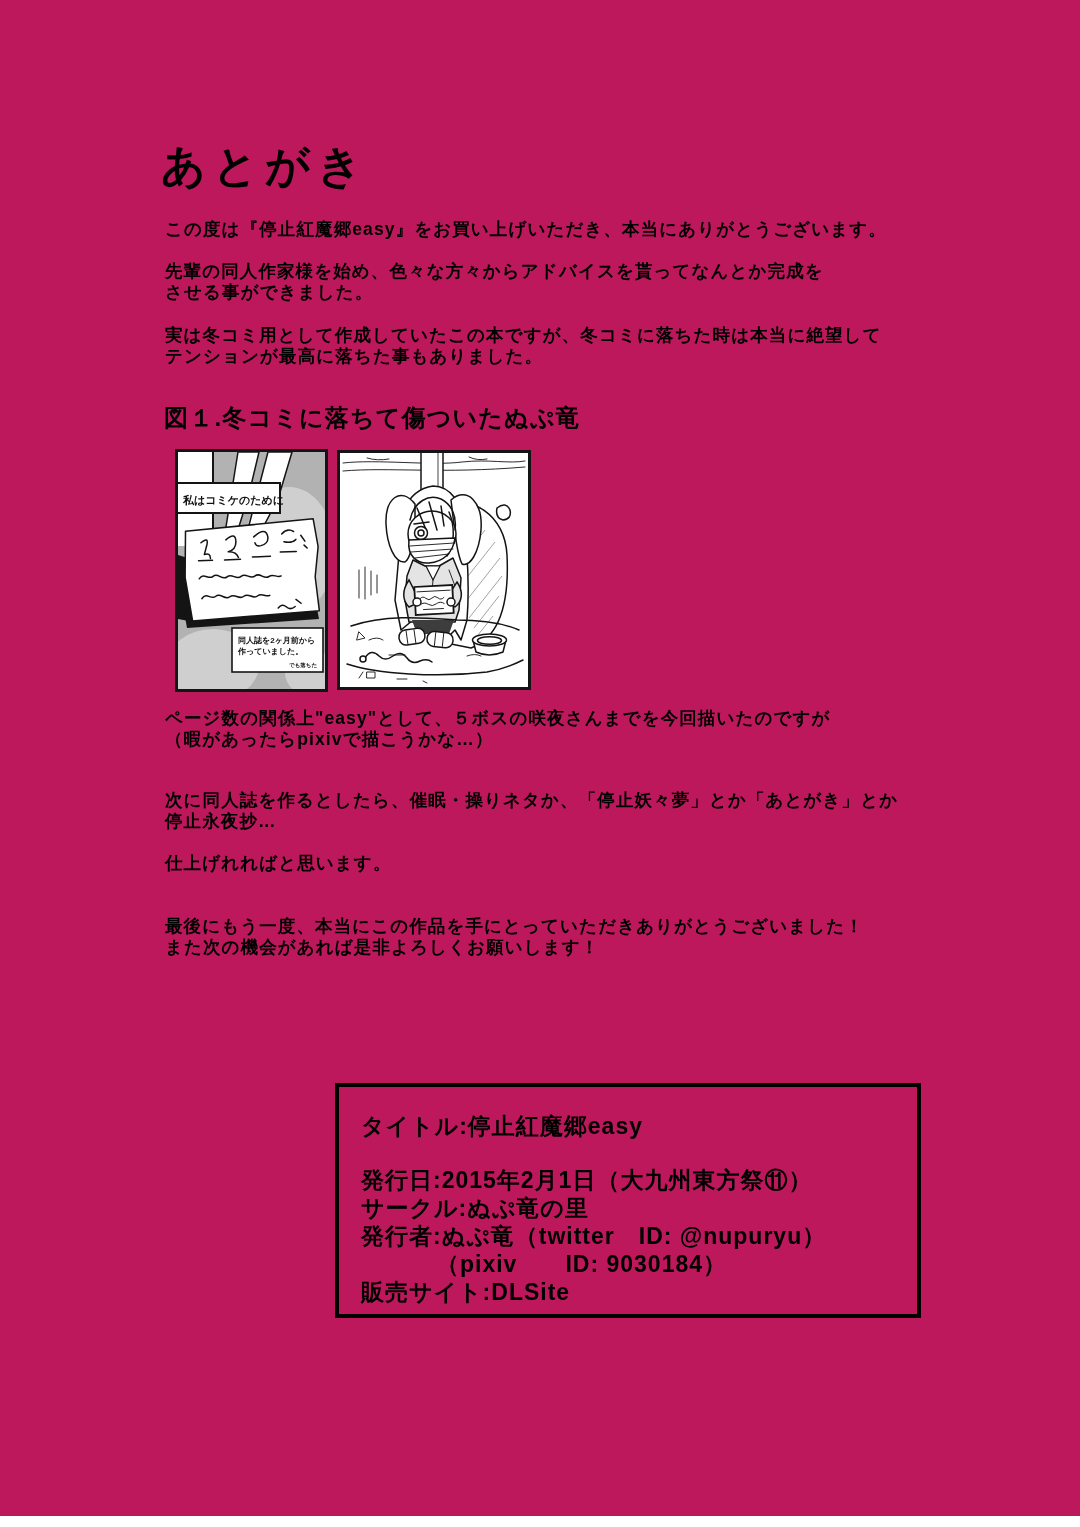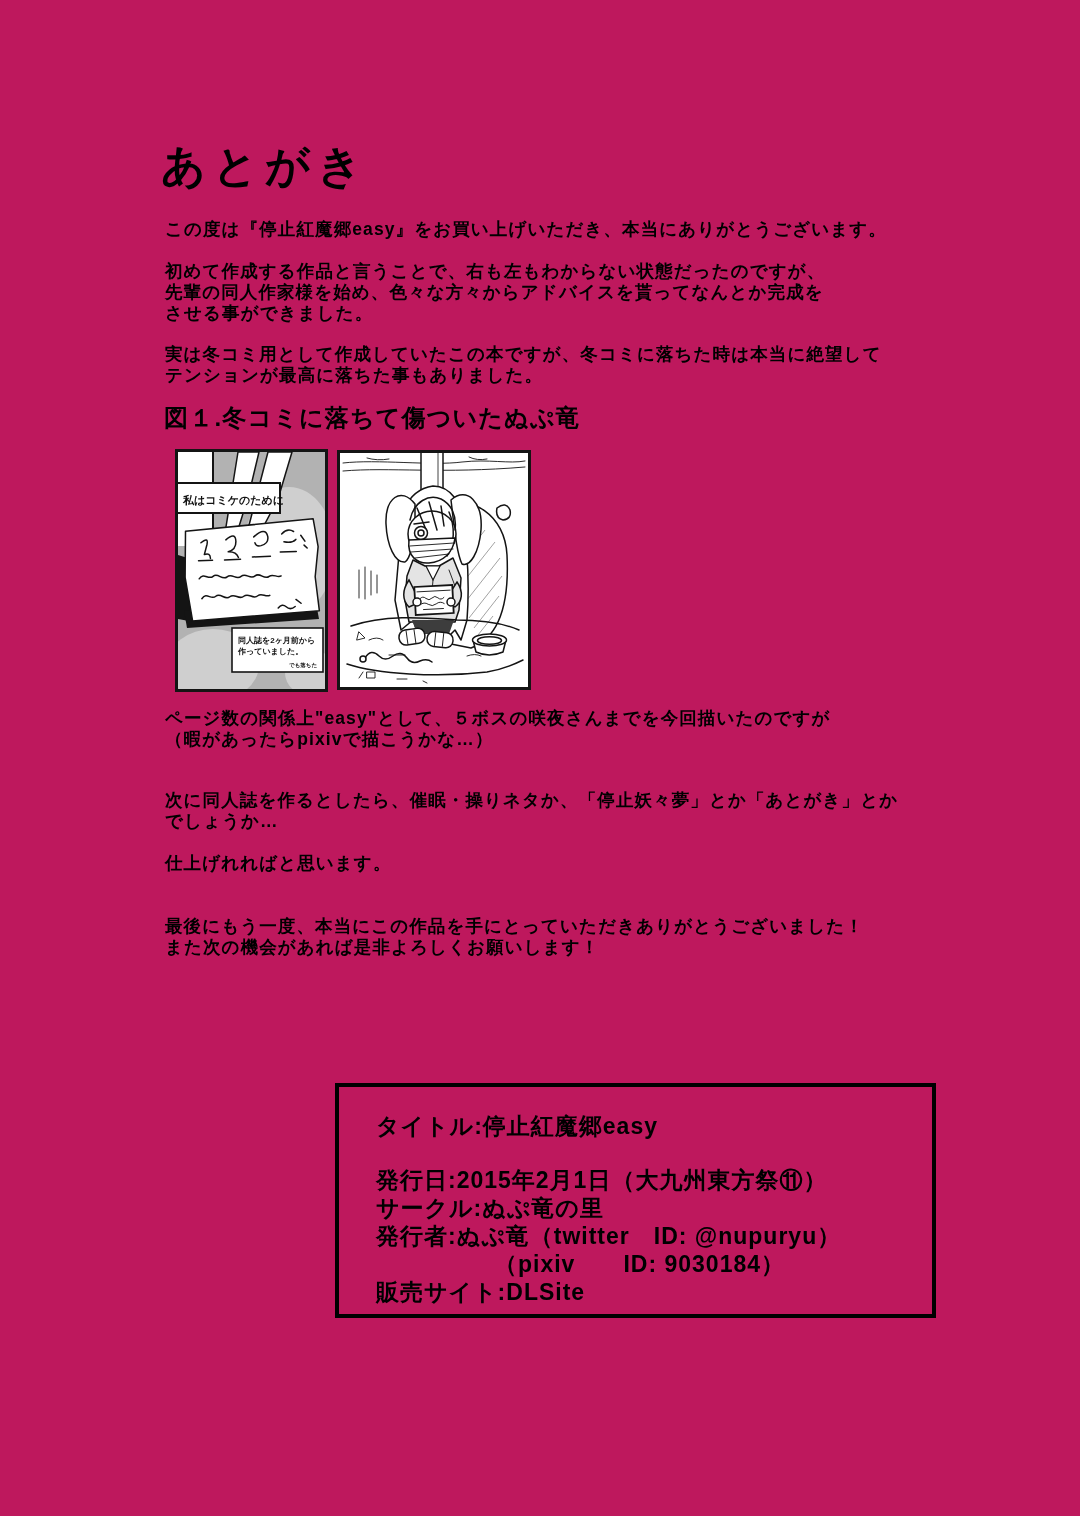--- a/index.html
+++ b/index.html
@@ -26,45 +26,44 @@
   .panel-svg { position:absolute; }
   #panel-left  { left:175px; top:449px; }
   #panel-right { left:337px; top:450px; }
   svg .ink  { fill:none; stroke:#141414; stroke-width:1.5; stroke-linecap:round; stroke-linejoin:round; }
   svg .ink2 { fill:#ffffff; stroke:#141414; stroke-width:1.5; stroke-linecap:round; stroke-linejoin:round; }
   svg .thin { stroke-width:0.9; }
   svg .hatch { stroke:#8a8a8a; stroke-width:0.8; }
   svg text { font-family:"Liberation Sans","DejaVu Sans",sans-serif; font-weight:700; fill:#111; }
   .colophon {
     position:absolute; left:335px; top:1083px; width:531px; height:180px;
-    border:4px solid #000; padding:25px 25px 22px 37px;
+    border:4px solid #000; padding:25px 25px 22px 22px;
     font-size:23px; font-weight:700; letter-spacing:1px; line-height:28px;
     white-space:nowrap;
   }
   .colophon .gap { height:26px; }
-  .colophon .pixiv-line { margin-left:118px; }
+  .colophon .pixiv-line { margin-left:75px; }
 </style>
 </head>
 <body>
 
 <div class="page">
 
   <div class="page-title">あとがき</div>
 
   <div class="para" style="top:219px">
     <span>この度は『停止紅魔郷easy』をお買い上げいただき、本当にありがとうございます。</span>
   </div>
 
   <div class="para" style="top:261px">
-    <span>初めて作成する作品と言うことで、右も左もわからない状態だったのですが、</span>
     <span>先輩の同人作家様を始め、色々な方々からアドバイスを貰ってなんとか完成を</span>
     <span>させる事ができました。</span>
   </div>
 
-  <div class="para" style="top:344px">
+  <div class="para" style="top:325px">
     <span>実は冬コミ用として作成していたこの本ですが、冬コミに落ちた時は本当に絶望して</span>
     <span>テンションが最高に落ちた事もありました。</span>
   </div>
 
   <div class="fig-caption">図１.冬コミに落ちて傷ついたぬぷ竜</div>
 
   <svg id="panel-left" class="panel-svg" width="153" height="243" viewBox="0 0 153 243">
     <rect x="0" y="0" width="153" height="243" fill="#ffffff"></rect>
     <rect x="3" y="3" width="147" height="237" fill="#b2b2b2"></rect>
     <polygon points="3,3 38,3 38,97 3,97" fill="#ffffff"></polygon>
@@ -193,21 +192,21 @@
     <rect x="1.5" y="1.5" width="191" height="237" fill="none" stroke="#141414" stroke-width="3"></rect>
   </svg>
 
   <div class="para" style="top:708px">
     <span>ページ数の関係上"easy"として、５ボスの咲夜さんまでを今回描いたのですが</span>
     <span>（暇があったらpixivで描こうかな…）</span>
   </div>
 
   <div class="para" style="top:790px">
     <span>次に同人誌を作るとしたら、催眠・操りネタか、「停止妖々夢」とか「あとがき」とか</span>
-    <span>でしょうか…</span>
+    <span>停止永夜抄…</span>
   </div>
 
   <div class="para" style="top:853px">
     <span>仕上げれればと思います。</span>
   </div>
 
   <div class="para" style="top:916px">
     <span>最後にもう一度、本当にこの作品を手にとっていただきありがとうございました！</span>
     <span>また次の機会があれば是非よろしくお願いします！</span>
   </div>

